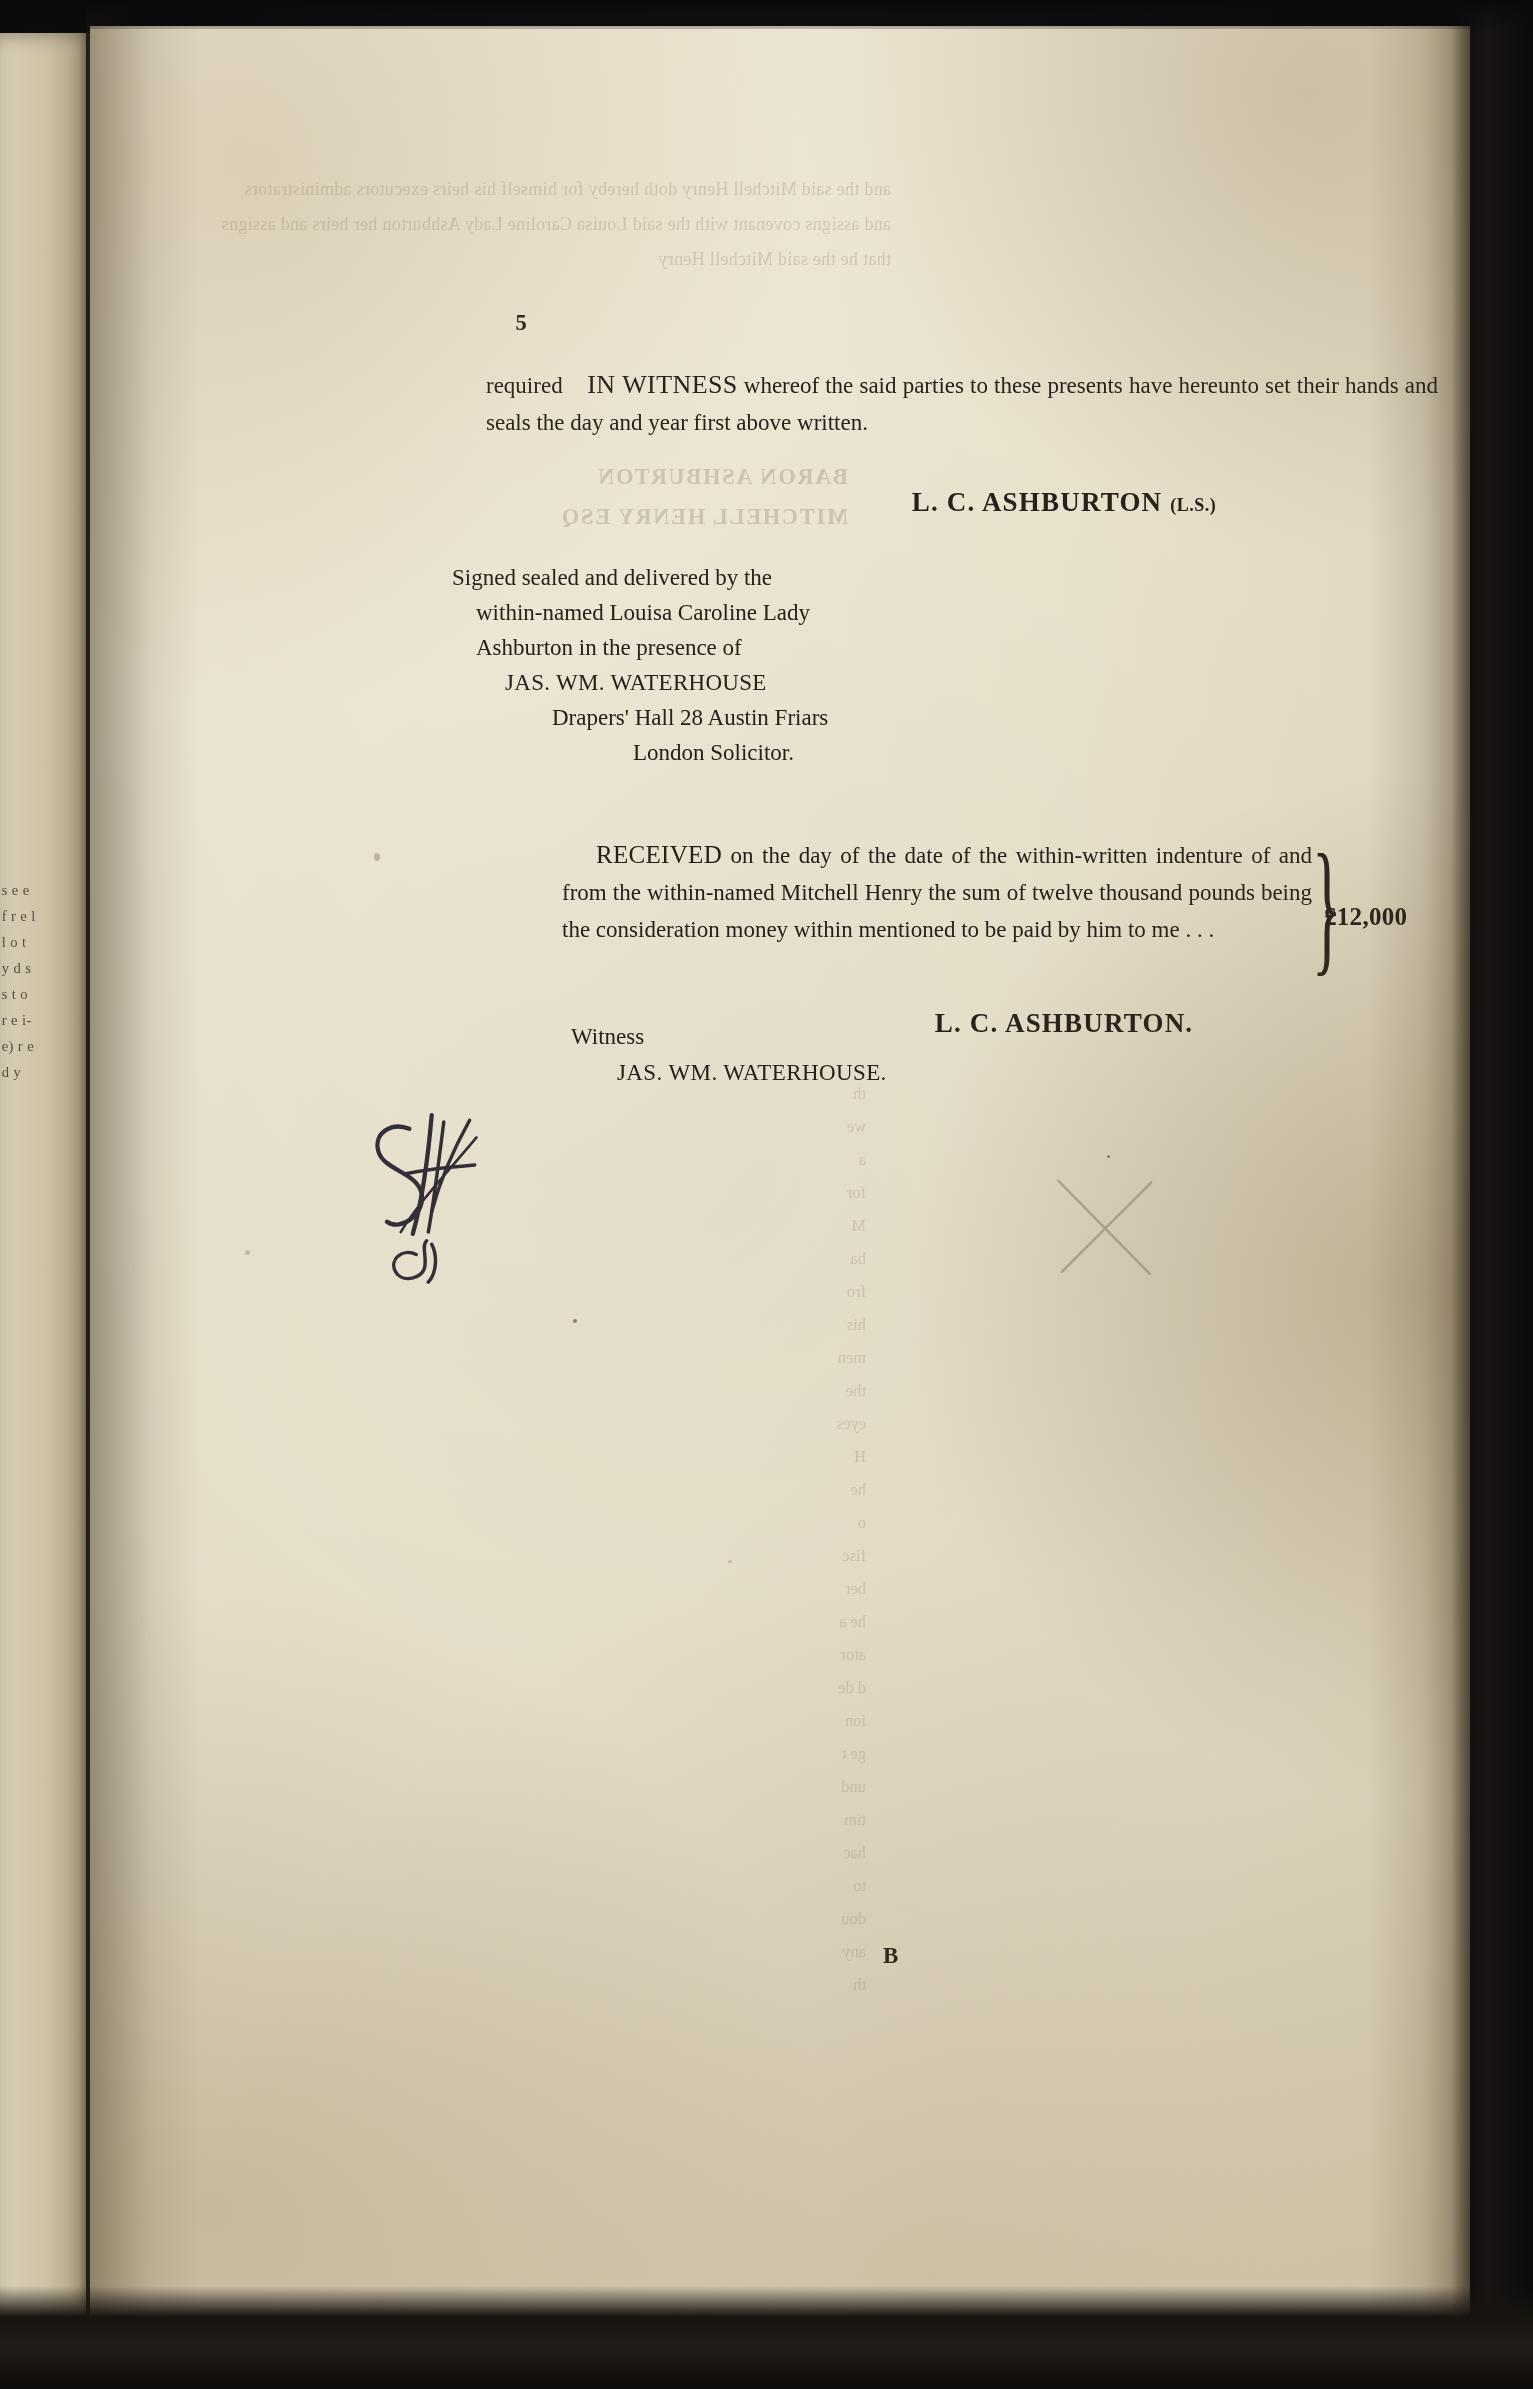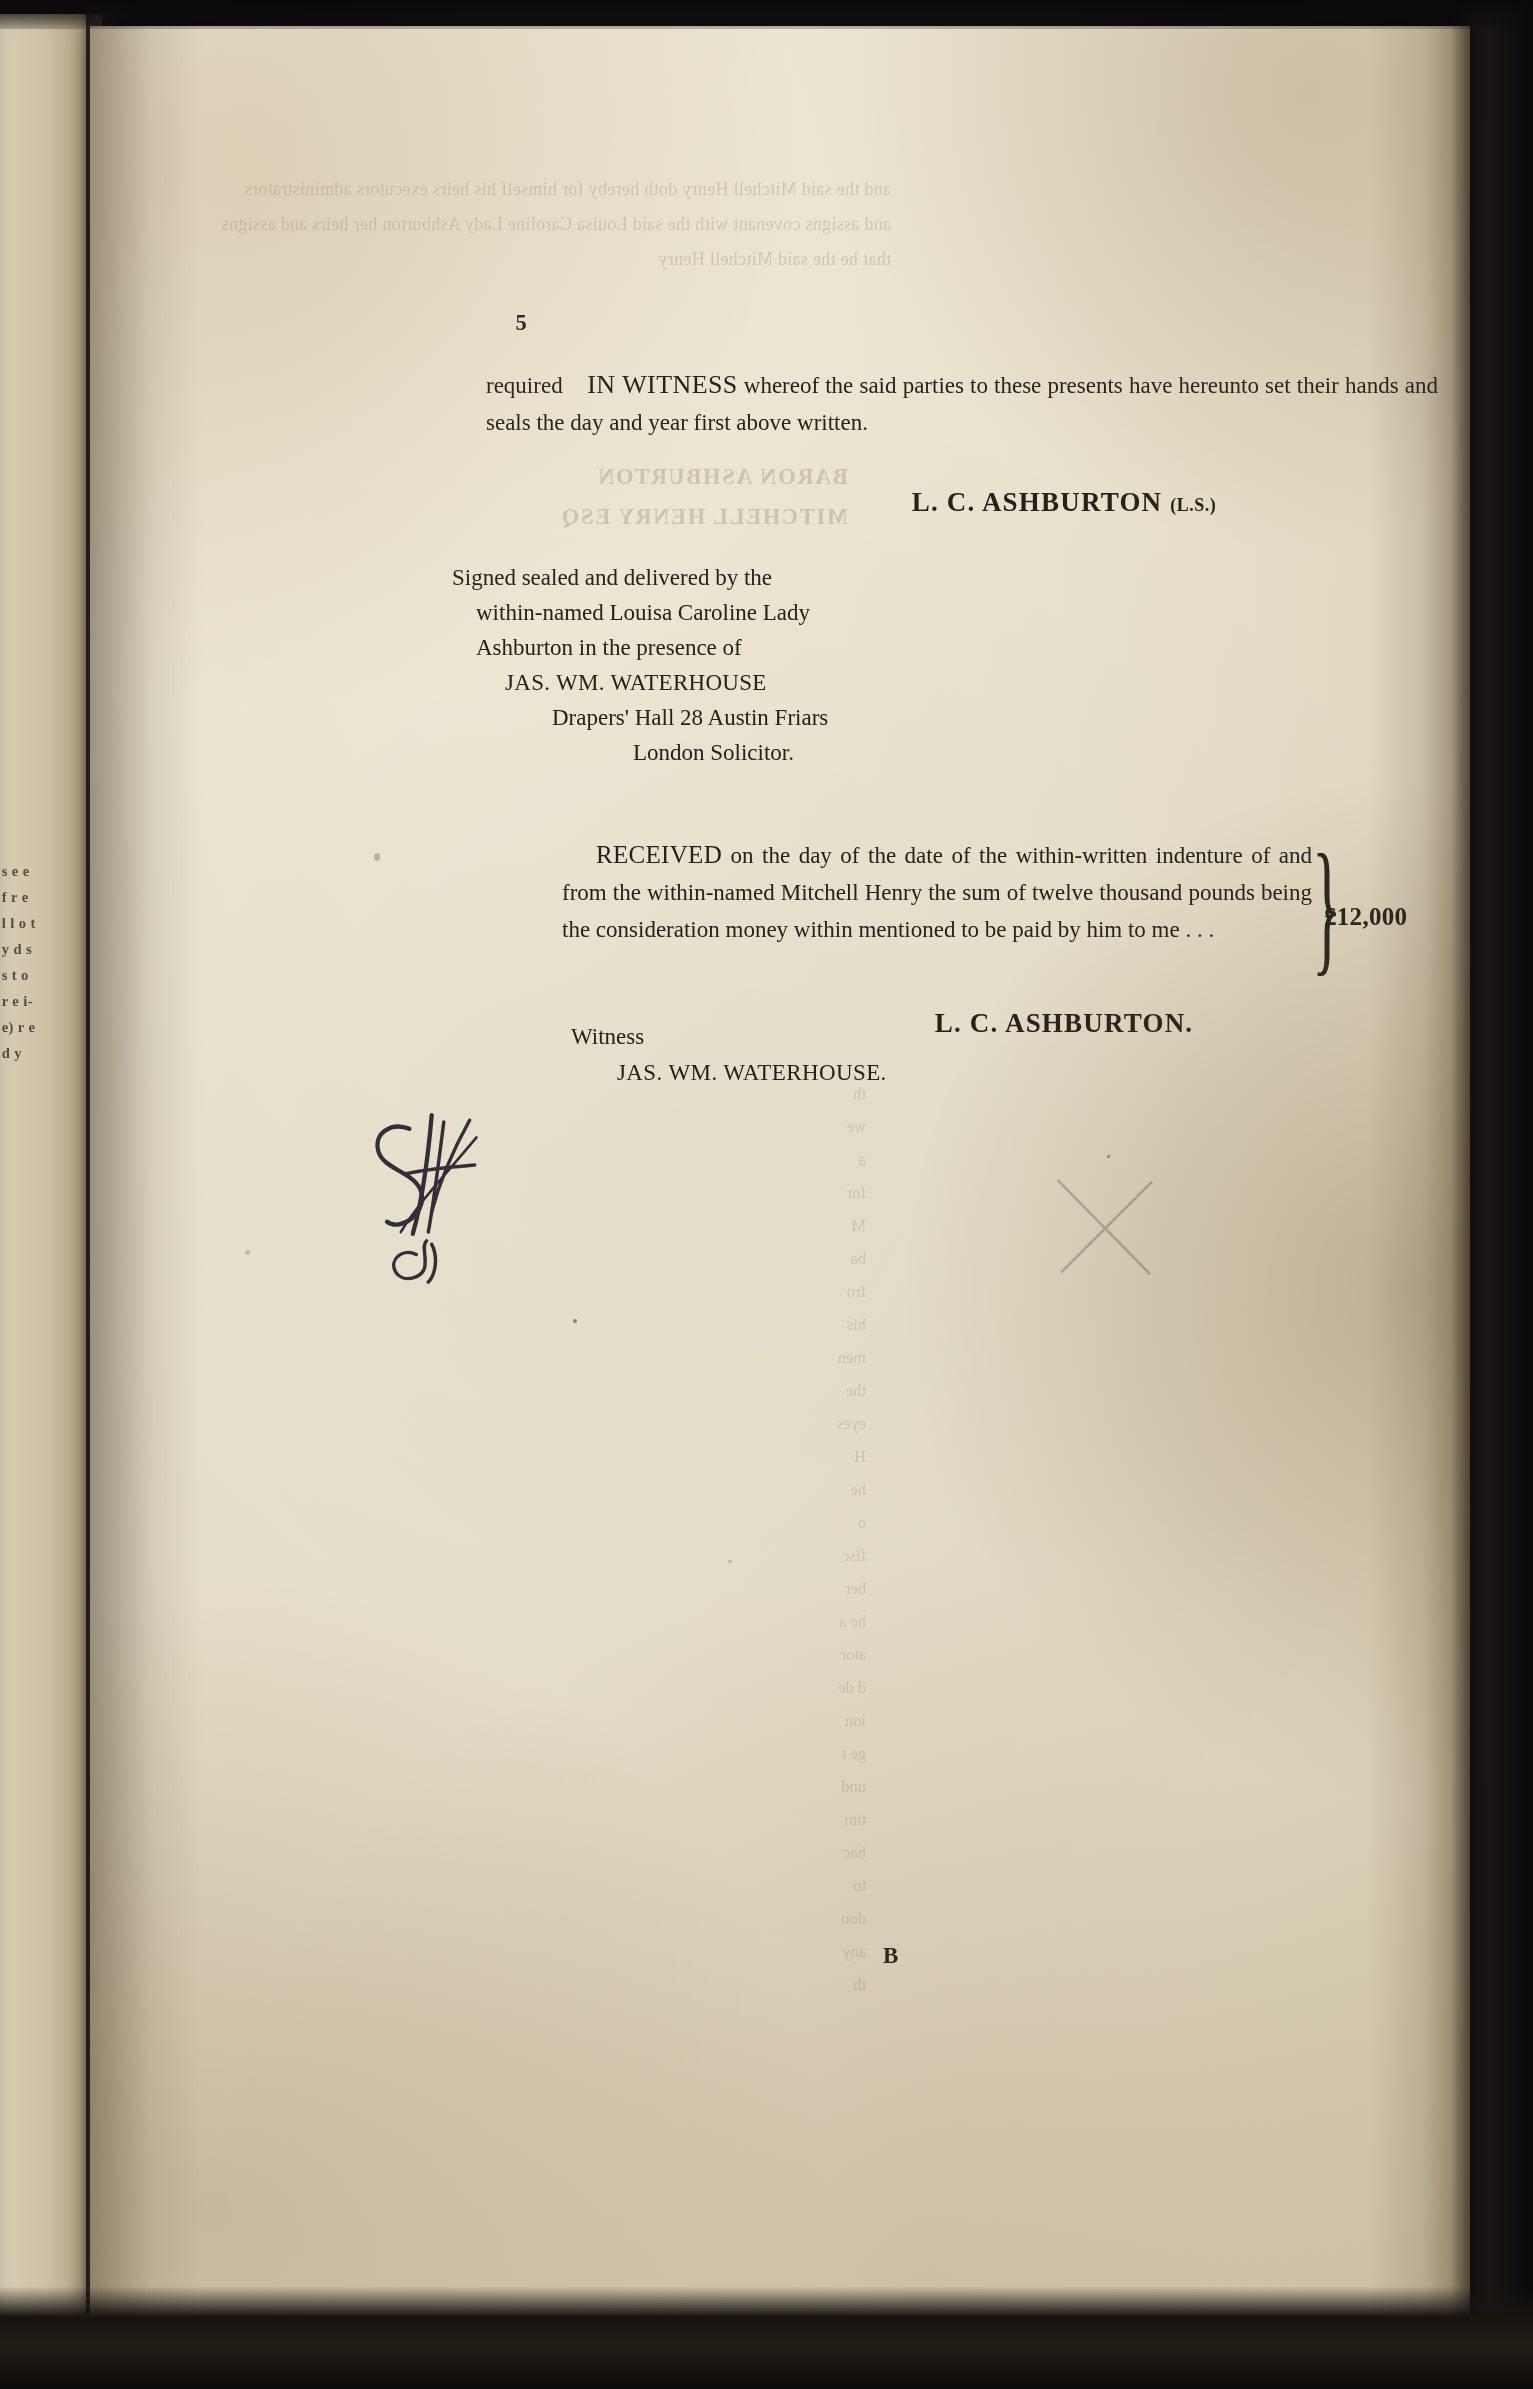--- a/index.html
+++ b/index.html
@@ -21,26 +21,25 @@
     position: absolute;
     inset: 0;
     background:
       radial-gradient(ellipse at 50% 40%, #2a2722 0%, #121012 60%, #07070a 100%);
   }
 
   
   .left-page {
     position: absolute;
     left: 0;
-    top: 14px;
+    top: 33px;
     width: 102px;
     height: 2327px;
     background: linear-gradient(90deg, #d9cfb6 0%, #cdc2a6 45%, #b6a88a 78%, #6d6252 100%);
     box-shadow: inset -8.6px 0 19px rgba(60,48,30,0.55);
-    font-weight: bold;
   }
   .left-page-text {
     position: absolute;
     left: 1.7px;
     top: 844px;
     width: 34px;
     color: #3a3328;
     font-size: 14.6px;
     line-height: 26px;
     letter-spacing: 0.4px;

